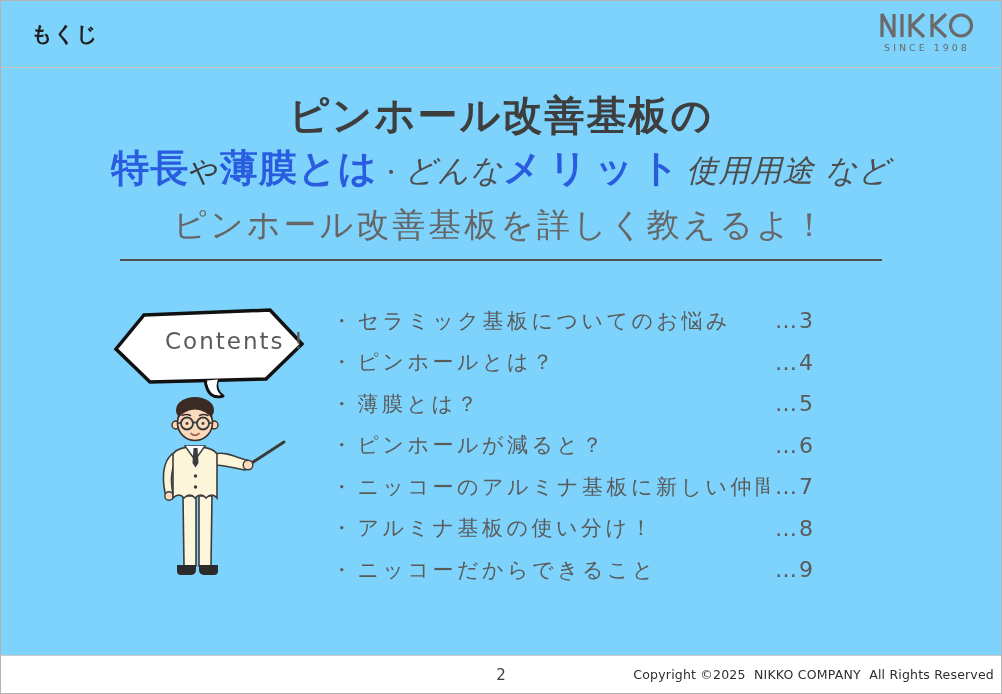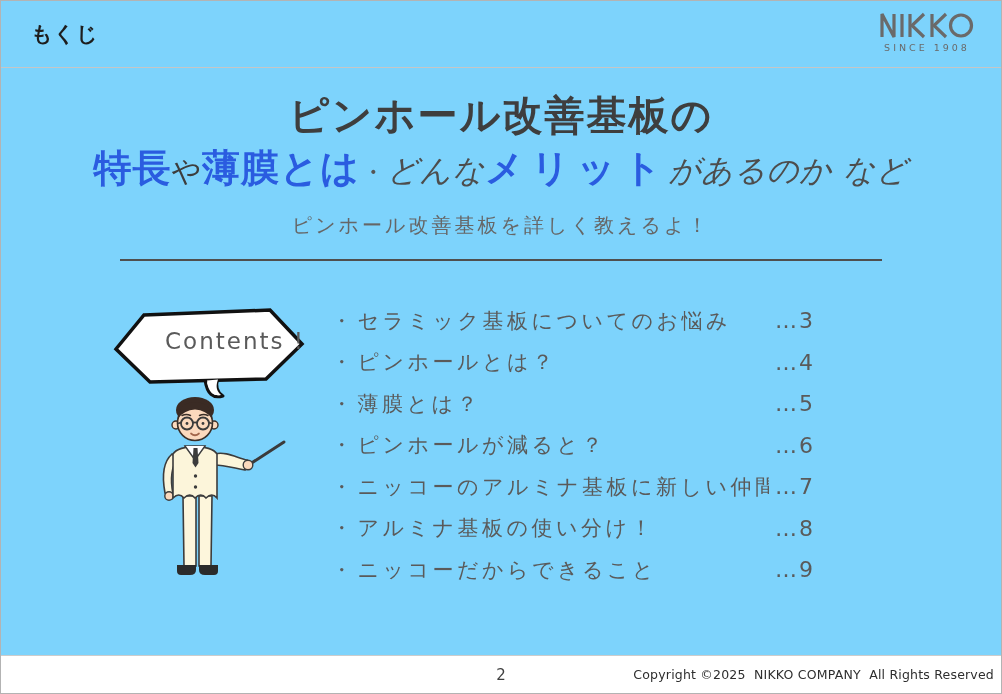--- a/index.html
+++ b/index.html
@@ -49,21 +49,21 @@
   .title-line2 {
     line-height:60px; white-space:nowrap;
     font-size:31px; color:#4d4d4d; letter-spacing:1px;
   }
   .seg-blue   { color:#2a5ce0; font-weight:700; font-size:38px; }
   .seg-blue-spaced { color:#2a5ce0; font-weight:700; font-size:38px; letter-spacing:7px; }
   .seg-dark   { color:#3d3d3d; font-weight:500; font-size:29px; }
   .seg-gray   { color:#4d4d4d; font-size:31px;font-style:italic; }
   .seg-dot    { color:#555; font-size:26px; }
   .title-line3 {
-    font-size:20px; line-height:46px; color:#666;
+    font-size:33px; line-height:46px; color:#666;
     letter-spacing:3px; font-weight:400;
   }
   .title-rule {
     width:762px; height:2px; background:#4f4f4f;
     margin:11px auto 0 auto; border:none;
   }
 
   
   .bubble-wrap { position:absolute; left:112px; top:305px; width:192px; height:98px; }
   .bubble-wrap svg { display:block; }
@@ -125,21 +125,21 @@
           <circle cx="82" cy="13.5" r="10.5"></circle>
         </g>
       </svg>
       <div class="logo-tagline">SINCE 1908</div>
     </div>
   </div>
 
   <div class="title-block" style="margin-top:67px;">
     <div class="title-line1">ピンホール改善基板の</div>
     <div class="title-line2">
-      <span class="seg-blue">特長</span><span class="seg-dark">や</span><span class="seg-blue">薄膜とは</span><span class="seg-dot">・</span><span class="seg-gray">どんな</span><span class="seg-blue-spaced">メリット</span><span class="seg-gray">があるのか など</span>
+      <span class="seg-blue">特長</span><span class="seg-dark">や</span><span class="seg-blue">薄膜とは</span><span class="seg-dot">・</span><span class="seg-gray">どんな</span><span class="seg-blue-spaced">メリット</span><span class="seg-gray">使用用途 など</span>
     </div>
     <div class="title-line3">ピンホール改善基板を詳しく教えるよ！</div>
     <div class="title-rule"></div>
   </div>
 
   <div class="bubble-wrap">
     <svg width="192" height="98" viewBox="0 0 192 98">
       <path d="M92,74 C94,88 100,93 110,90 C102,85 103,78 105,72 Z" fill="#ffffff" stroke="#111" stroke-width="3" stroke-linejoin="round"></path>
       <polygon points="31,9 157,4 189,38 153,73 37,76 3,43" fill="#ffffff" stroke="#111" stroke-width="3.5" stroke-linejoin="miter"></polygon>
       <path d="M94,74.5 C96,86 101,90.5 108,89 C102,84 103.5,78 105,73.5 Z" fill="#ffffff" stroke="none"></path>

